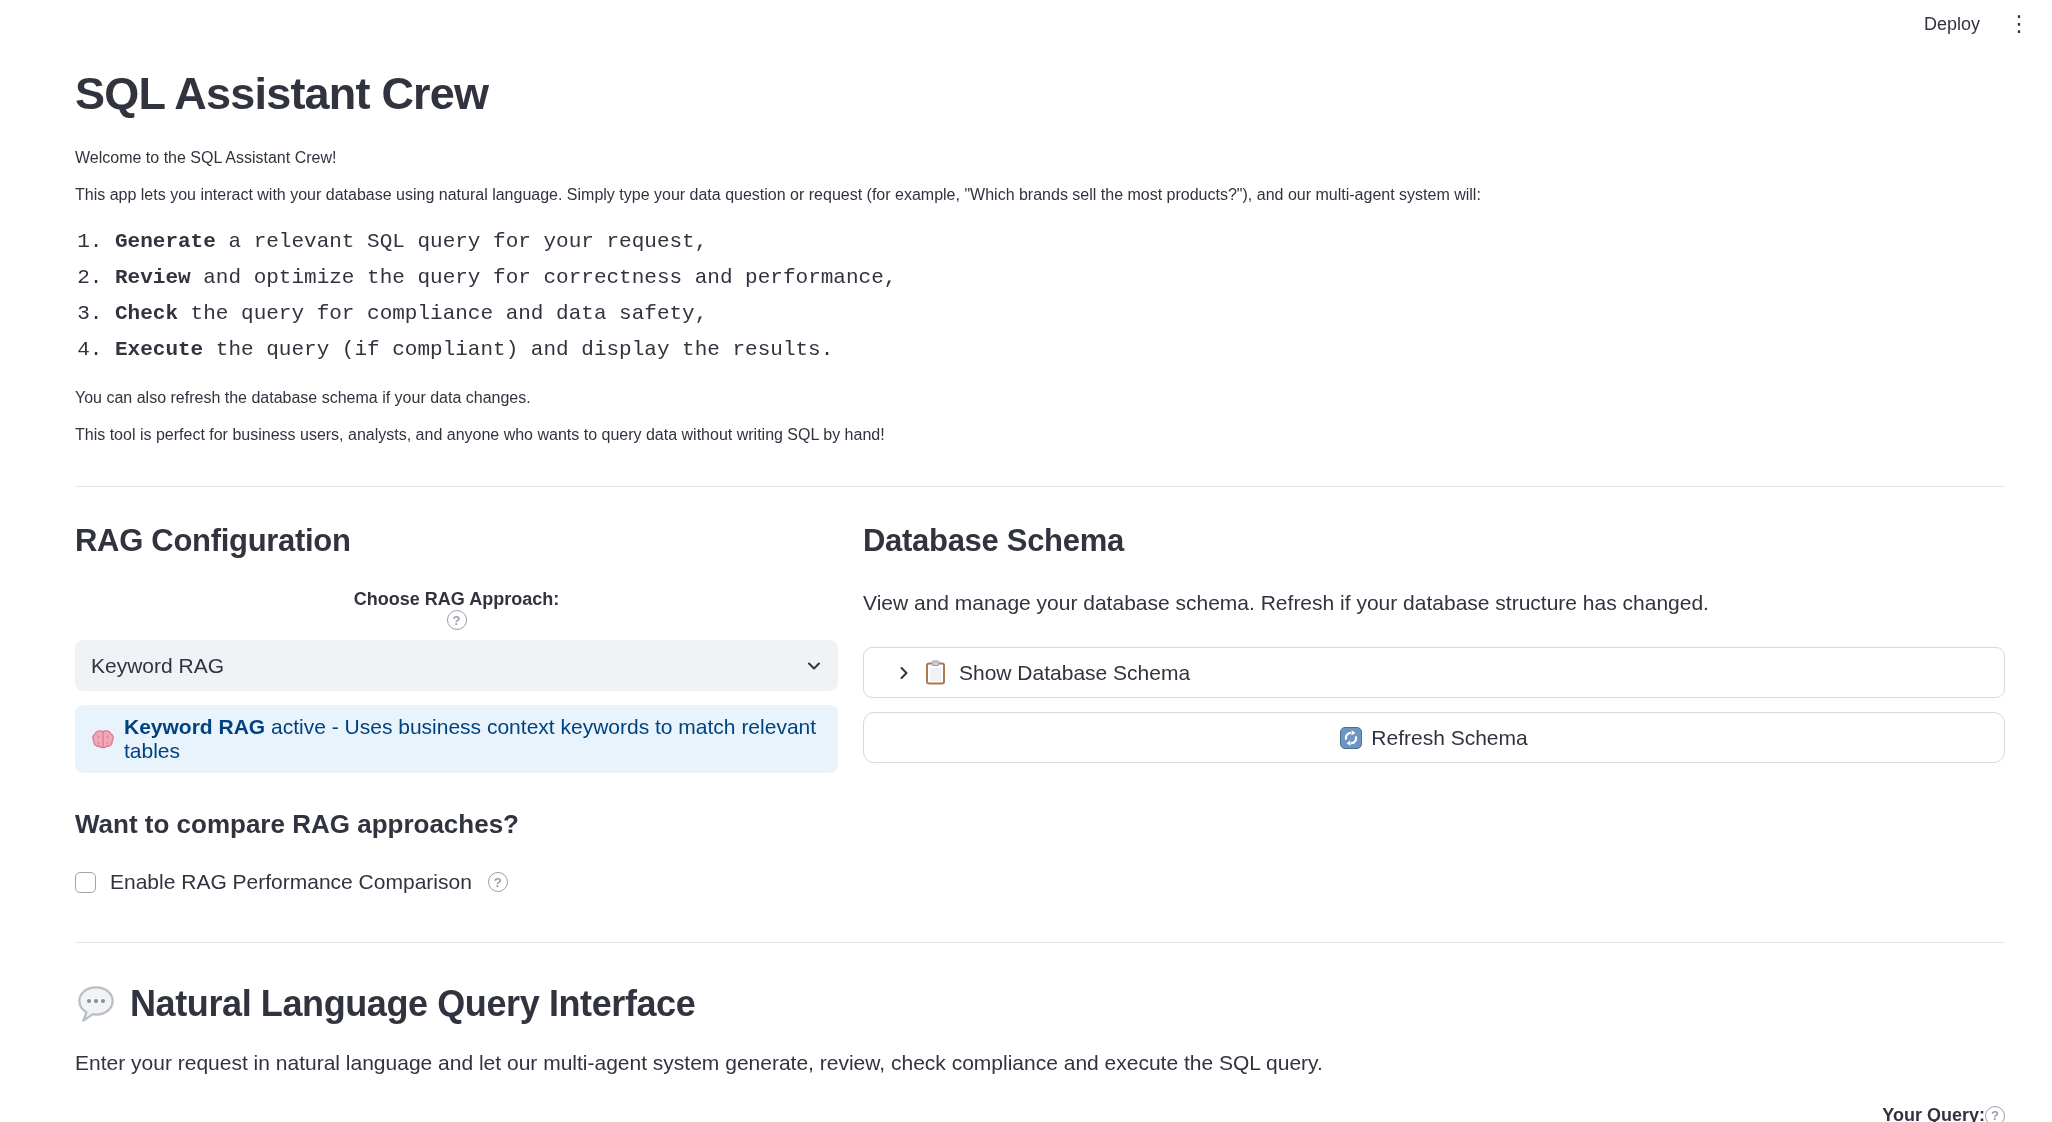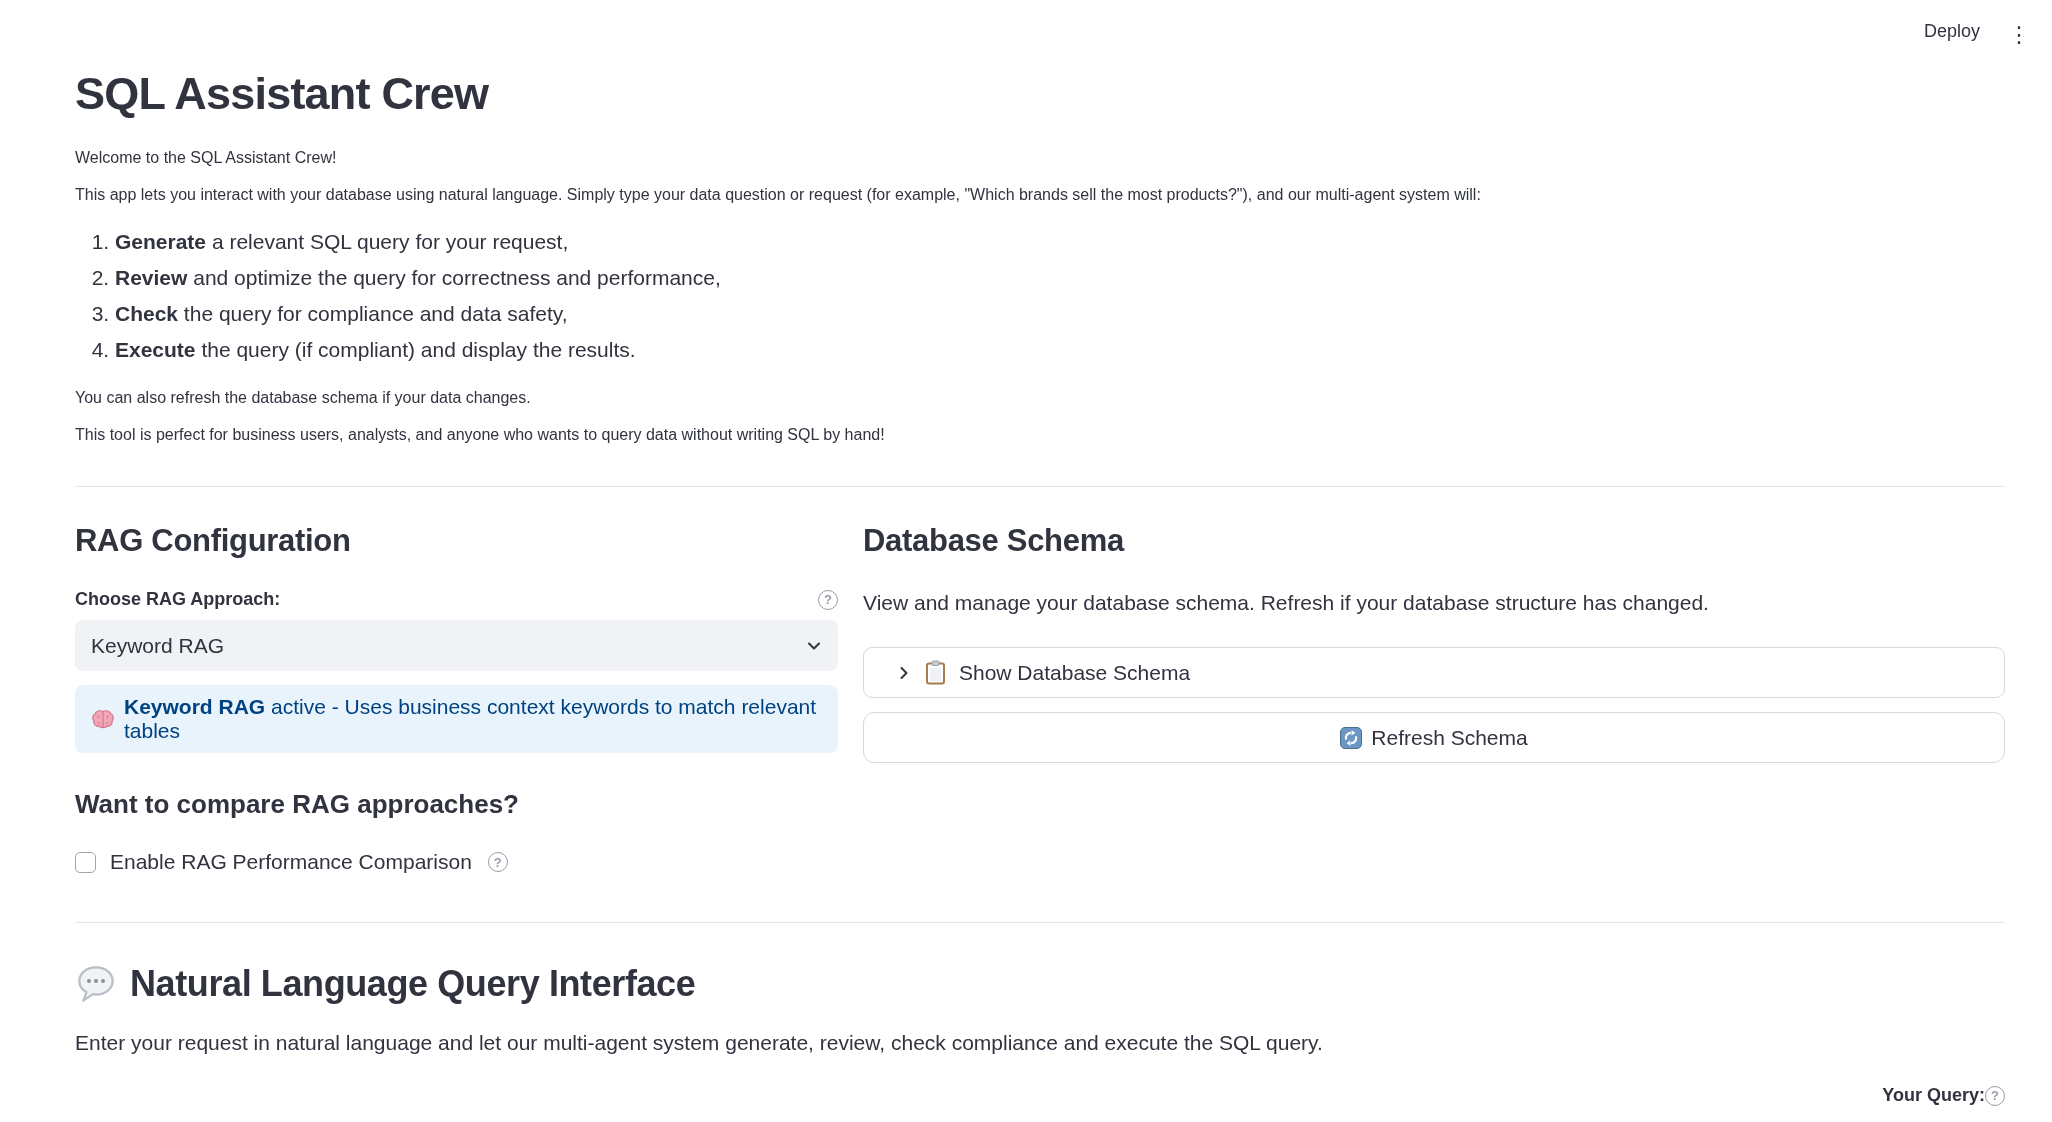--- a/index.html
+++ b/index.html
@@ -7,64 +7,65 @@
   body {
     width:2052px; height:1122px; overflow:hidden;
     background:#ffffff; color:#31333F;
     font-family:"Liberation Sans","DejaVu Sans",sans-serif;
     position:relative;
   }
 
   
   .header {
     position:absolute; top:0; left:0; right:0; height:48px;
-    display:flex; align-items:flex-end; justify-content:flex-end;
+    display:flex; align-items:center; justify-content:flex-end;
     gap:16px; padding-right:14px; background:#ffffff;
   }
   .deploy-btn {
     font-size:18px; color:#31333F; background:none; border:none;
     font-family:inherit; cursor:pointer; padding:6px 4px;
   }
   .kebab-btn {
     background:none; border:none; cursor:pointer; color:#31333F;
     font-size:22px; line-height:1; padding:2px 8px; font-family:inherit;
   }
 
   
   .main { padding:0 47px 0 75px; }
 
   .page-title {
     font-size:45px; font-weight:700; letter-spacing:-0.8px;
     margin:68px 0 28px 0; color:#31333F;
   }
   .body-line { font-size:16px; line-height:1.3; margin:16px 0 7px 0; }
   ol.steps { margin:22px 0 24px 0; padding-left:40px; }
-  ol.steps li { font-size:21px; line-height:1.38; margin:0 0 7px 0; }
+  ol.steps li { font-size:21px; line-height:1.38; margin:0 0 7px 0;font-family:Liberation Mono, monospace; }
   .bold { font-weight:700; }
 
   hr.divider {
     border:none; border-top:1px solid #E4E5EA; margin:40px 0 36px 0;
   }
   hr.divider2 {
     border:none; border-top:1px solid #E4E5EA; margin:48px 0 40px 0;
   }
 
   
   .cols { display:flex; gap:25px; }
   .col-left  { width:763px; flex:none; }
   .col-right { flex:1; min-width:0; }
 
   h2.section-heading {
     font-size:31px; font-weight:700; letter-spacing:-0.3px;
     margin:0 0 30px 0;
   }
 
   .label-row {
-    display:flex; align-items:center; justify-content:space-between;
+    display:flex; align-items:center; justify-content:flex-end;
     margin:12px 0 10px 0;
+    flex-direction:column;
   }
   .widget-label { font-size:18px; font-weight:700; }
 
   .help-icon {
     width:20px; height:20px; border:1.6px solid #999DA8; border-radius:50%;
     color:#999DA8; font-size:13px; font-weight:600; line-height:1;
     display:flex; align-items:center; justify-content:center;
     flex:none; cursor:default; background:#fff;
   }
 

